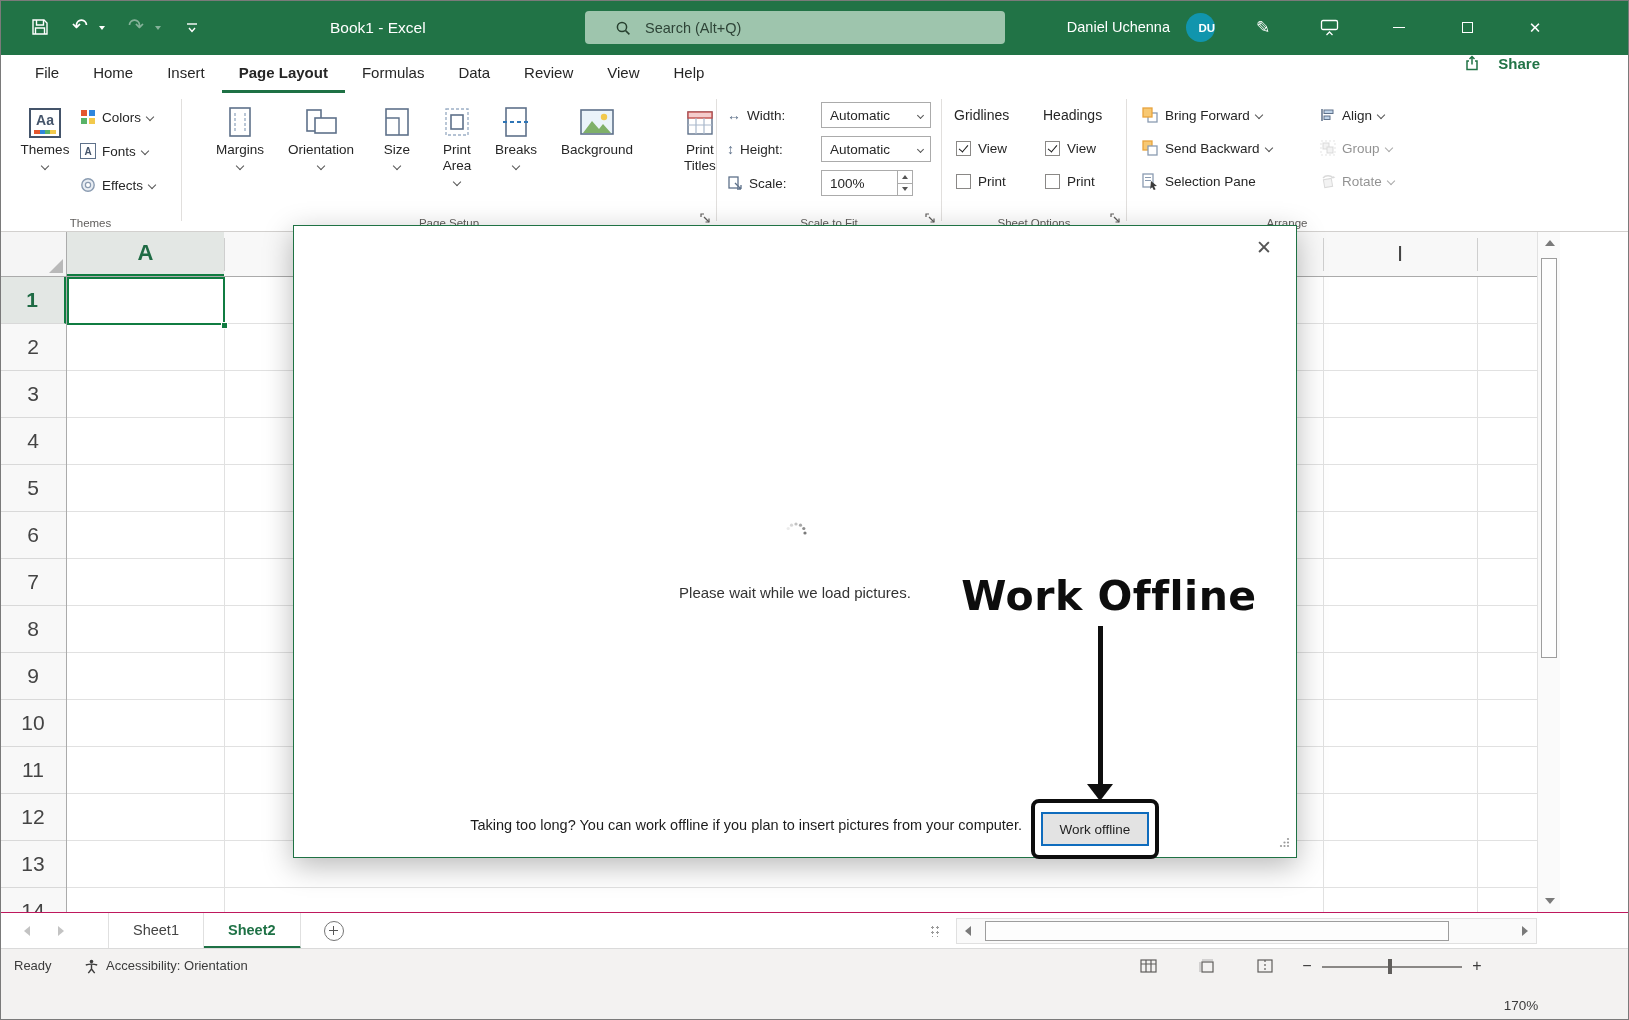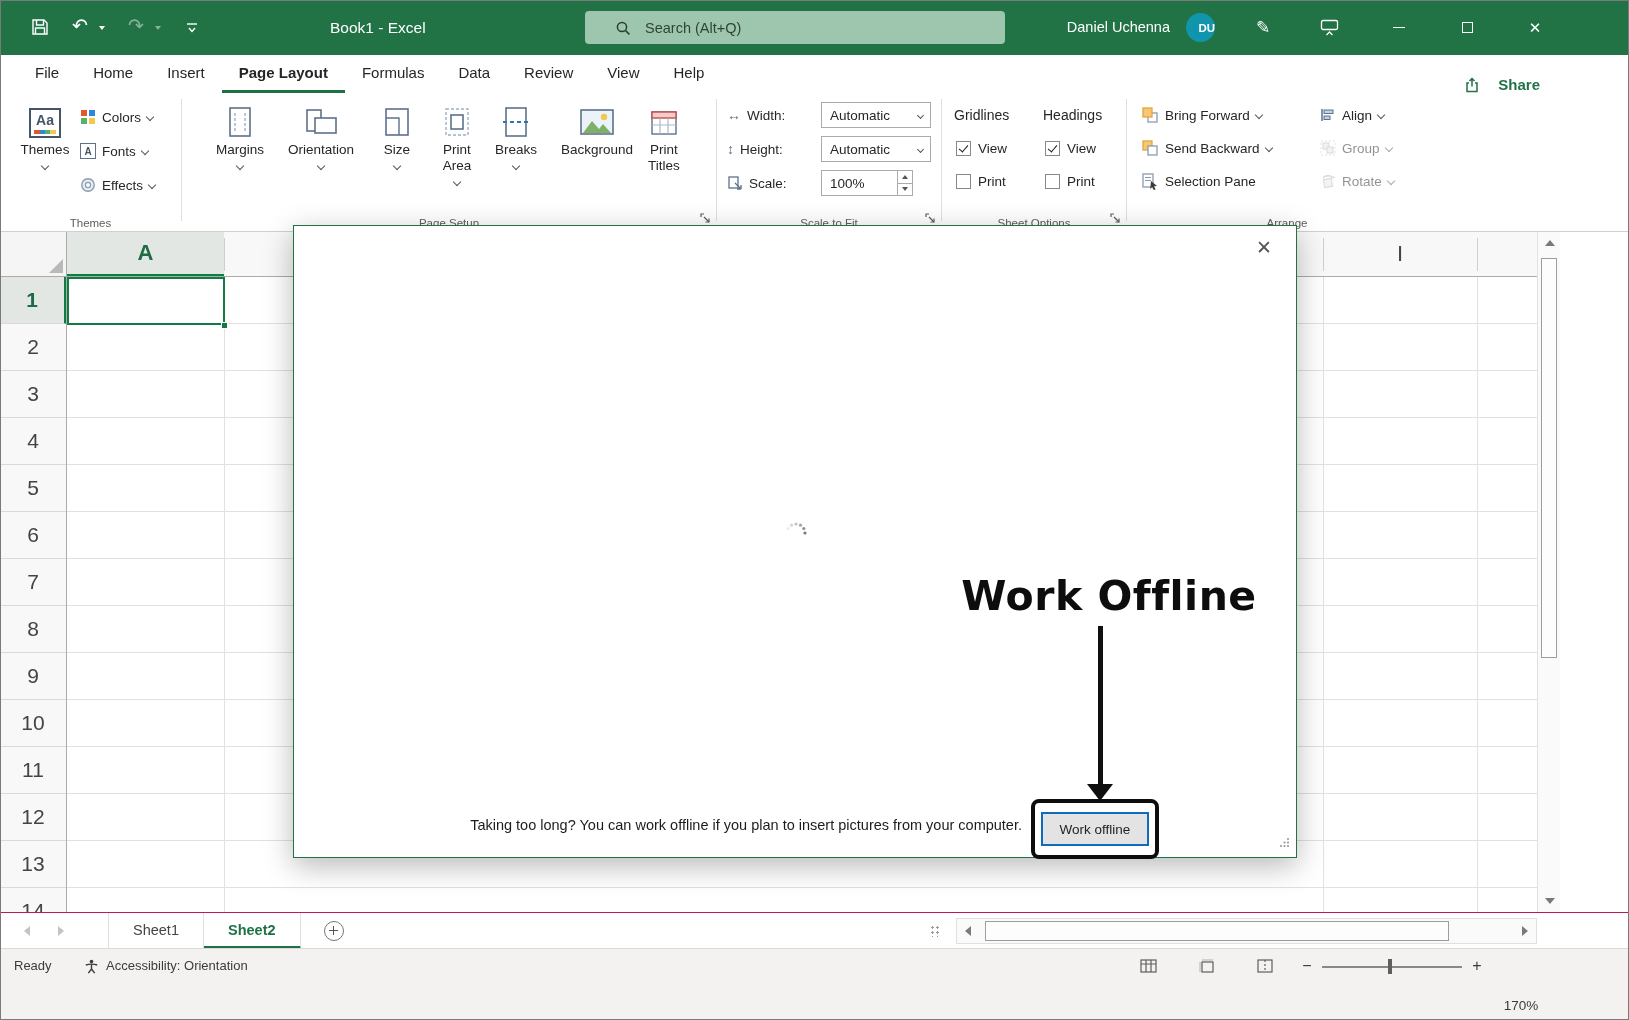--- a/index.html
+++ b/index.html
@@ -19,21 +19,21 @@
   .avatar { position:absolute; left:1186px; top:13px; width:29px; height:29px; border-radius:50%; background:#1195ad; color:#fff; font-size:11.5px; font-weight:bold; display:flex; align-items:center; justify-content:flex-end; }
   .winbtn { position:absolute; top:0; width:64px; height:55px; display:flex; align-items:center; justify-content:center; color:#fff; }
   .min-line { width:12px; height:1.5px; background:#fff; }
   .max-box { width:11px; height:11px; border:1.3px solid #fff; }
 
   
   .menubar { position:absolute; top:55px; left:0; width:1629px; height:38px; background:#fff; }
   .tabs { position:absolute; left:18px; top:0; height:38px; display:flex; }
   .tab { padding:0 17px; line-height:36px; font-size:15px; color:#262626; }
   .tab.active { font-weight:bold; border-bottom:3px solid #1e7145; }
-  .share { position:absolute; right:89px; top:0; height:38px; display:flex; align-items:flex-end; gap:18px; }
+  .share { position:absolute; right:89px; top:0; height:38px; display:flex; align-items:flex-start; gap:18px; }
   .share .sh-label { color:#217346; font-size:15px; font-weight:bold; }
 
   
   .ribbon { position:absolute; top:93px; left:0; width:1629px; height:139px; background:#fff; border-bottom:1px solid #d2d0ce; }
   .rgroup { position:absolute; top:0; height:139px; }
   .gsep { position:absolute; top:6px; height:122px; width:1px; background:#e1dfdd; }
   .grp-label { position:absolute; bottom:3px; left:0; right:0; text-align:center; font-size:11.5px; color:#605e5c; }
   .launcher { position:absolute; right:5px; bottom:4px; }
   .bigbtn { position:absolute; top:7px; display:flex; flex-direction:column; align-items:center; }
   .bicon { height:38px; display:flex; align-items:flex-end; justify-content:center; }
@@ -304,21 +304,21 @@
     <div class="bigbtn" style="left:375px;width:80px">
       <span class="bicon">
           <svg width="36" height="32">
             <rect x="2" y="4" width="32" height="24" fill="#eaf3fa" stroke="#5e718a" stroke-width="1.6"></rect>
             <circle cx="25" cy="11" r="3.2" fill="#f2c94c"></circle>
             <path d="M4 27L13 15l7 8 4-5 8 9z" fill="#7fb069"></path>
           </svg>
         </span>
       <span class="blabel">Background</span>
     </div>
-    <div class="bigbtn" style="left:452px;width:60px">
+    <div class="bigbtn" style="left:488px;width:60px">
       <span class="bicon">
           <svg width="32" height="32">
             <rect x="4" y="6" width="24" height="22" fill="#fff" stroke="#5e718a" stroke-width="1.4"></rect>
             <rect x="4" y="6" width="24" height="6" fill="#f4cccc" stroke="#c0504d" stroke-width="1.4"></rect>
             <path d="M12 12v16M20 12v16M4 19h24" stroke="#a9b8cb" stroke-width="1.2"></path>
           </svg>
         </span>
       <span class="blabel wrap2">Print Titles</span>
     </div>
     <div class="grp-label">Page Setup</div>
@@ -516,20 +516,21 @@
   <span class="dlg-spinner">
     <svg width="26" height="26">
         <circle cx="5.2" cy="8.5" r="1.6" fill="#7a7a7a" opacity=".15"></circle>
         <circle cx="8.5" cy="5.2" r="1.6" fill="#7a7a7a" opacity=".3"></circle>
         <circle cx="13" cy="4" r="1.6" fill="#7a7a7a" opacity=".45"></circle>
         <circle cx="17.5" cy="5.2" r="1.6" fill="#7a7a7a" opacity=".65"></circle>
         <circle cx="20.8" cy="8.5" r="1.6" fill="#7a7a7a" opacity=".85"></circle>
         <circle cx="22" cy="13" r="1.6" fill="#7a7a7a"></circle>
       </svg>
   </span>
+  <div class="dlg-loadtext">Please wait while we load pictures.</div>
 
   <div class="annot-title">Work Offline</div>
   <span class="annot-arrow-bar"></span>
   <span class="annot-arrow-head"></span>
 
   <div class="dlg-footer">Taking too long? You can work offline if you plan to insert pictures from your computer.</div>
   <div class="annot-box">
     <div class="wo-btn">Work offline</div>
   </div>
   <span class="grip"><svg width="11" height="11">

